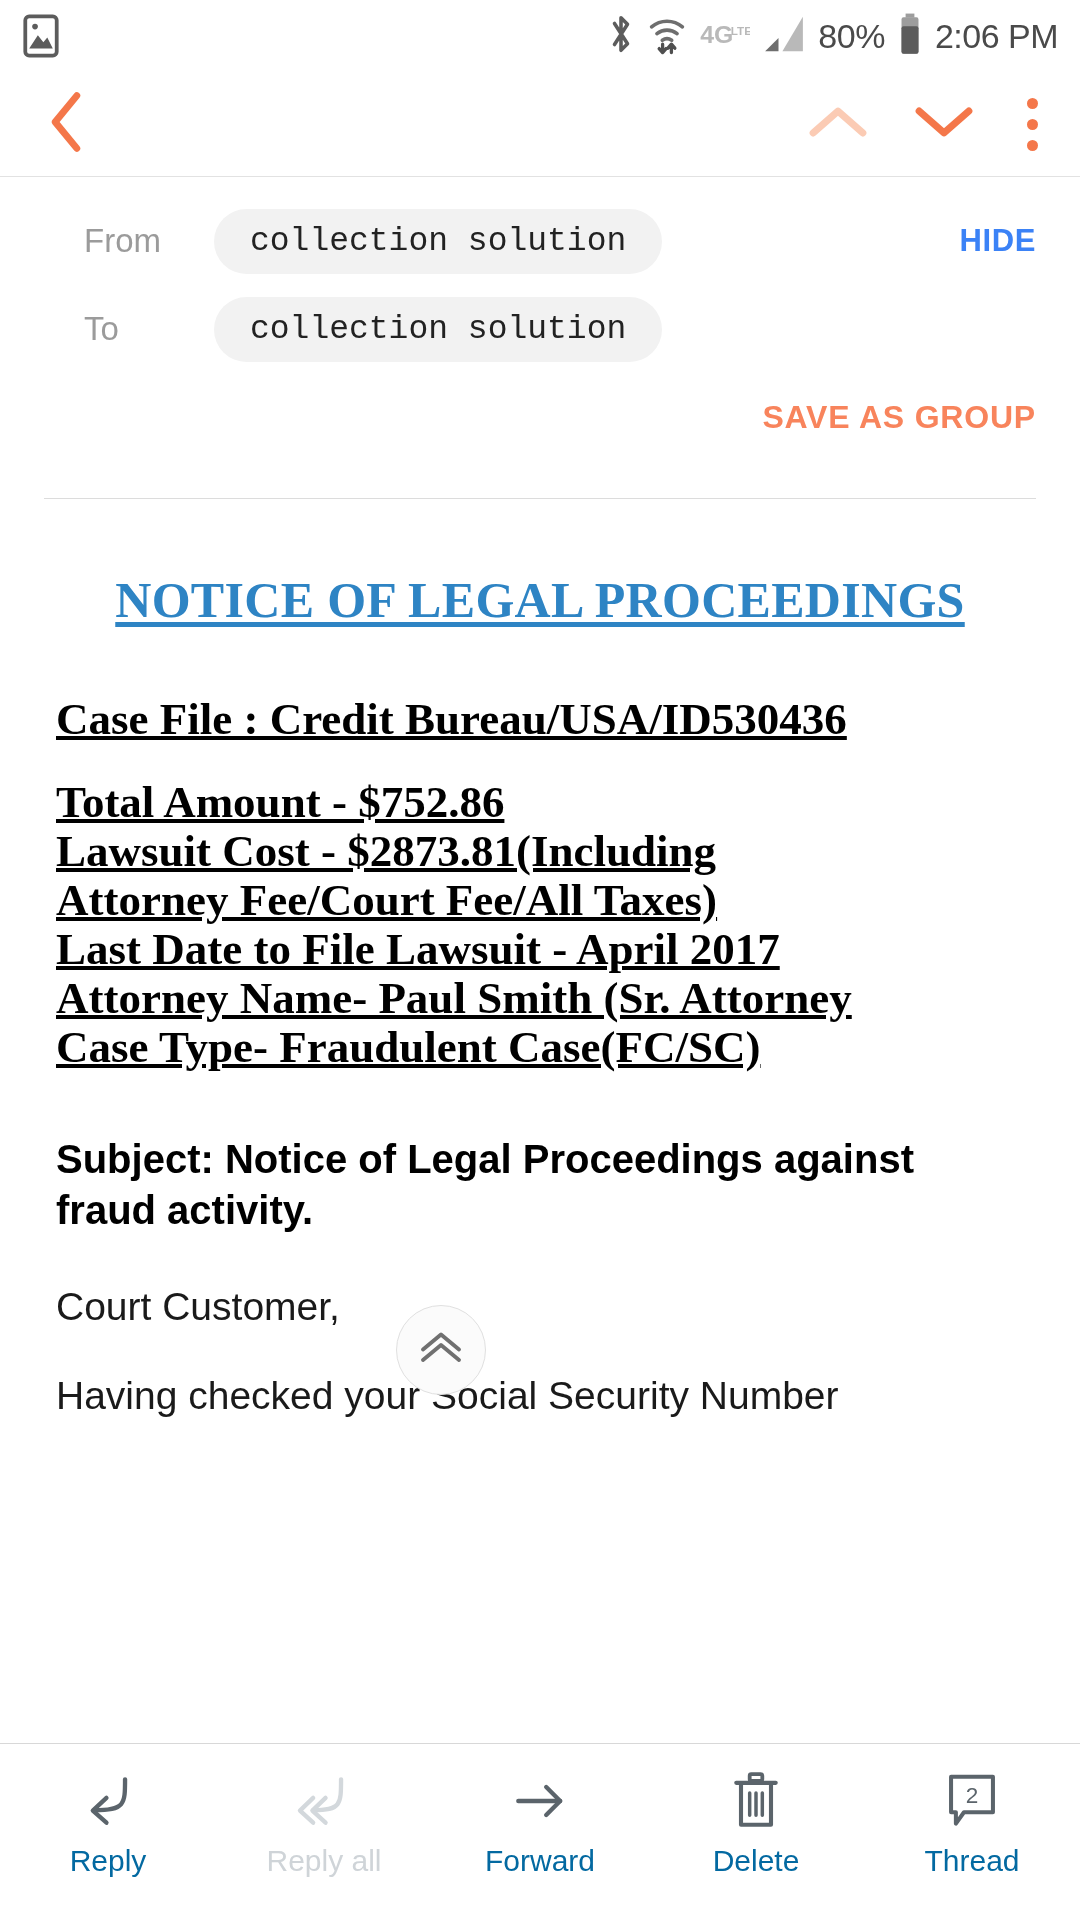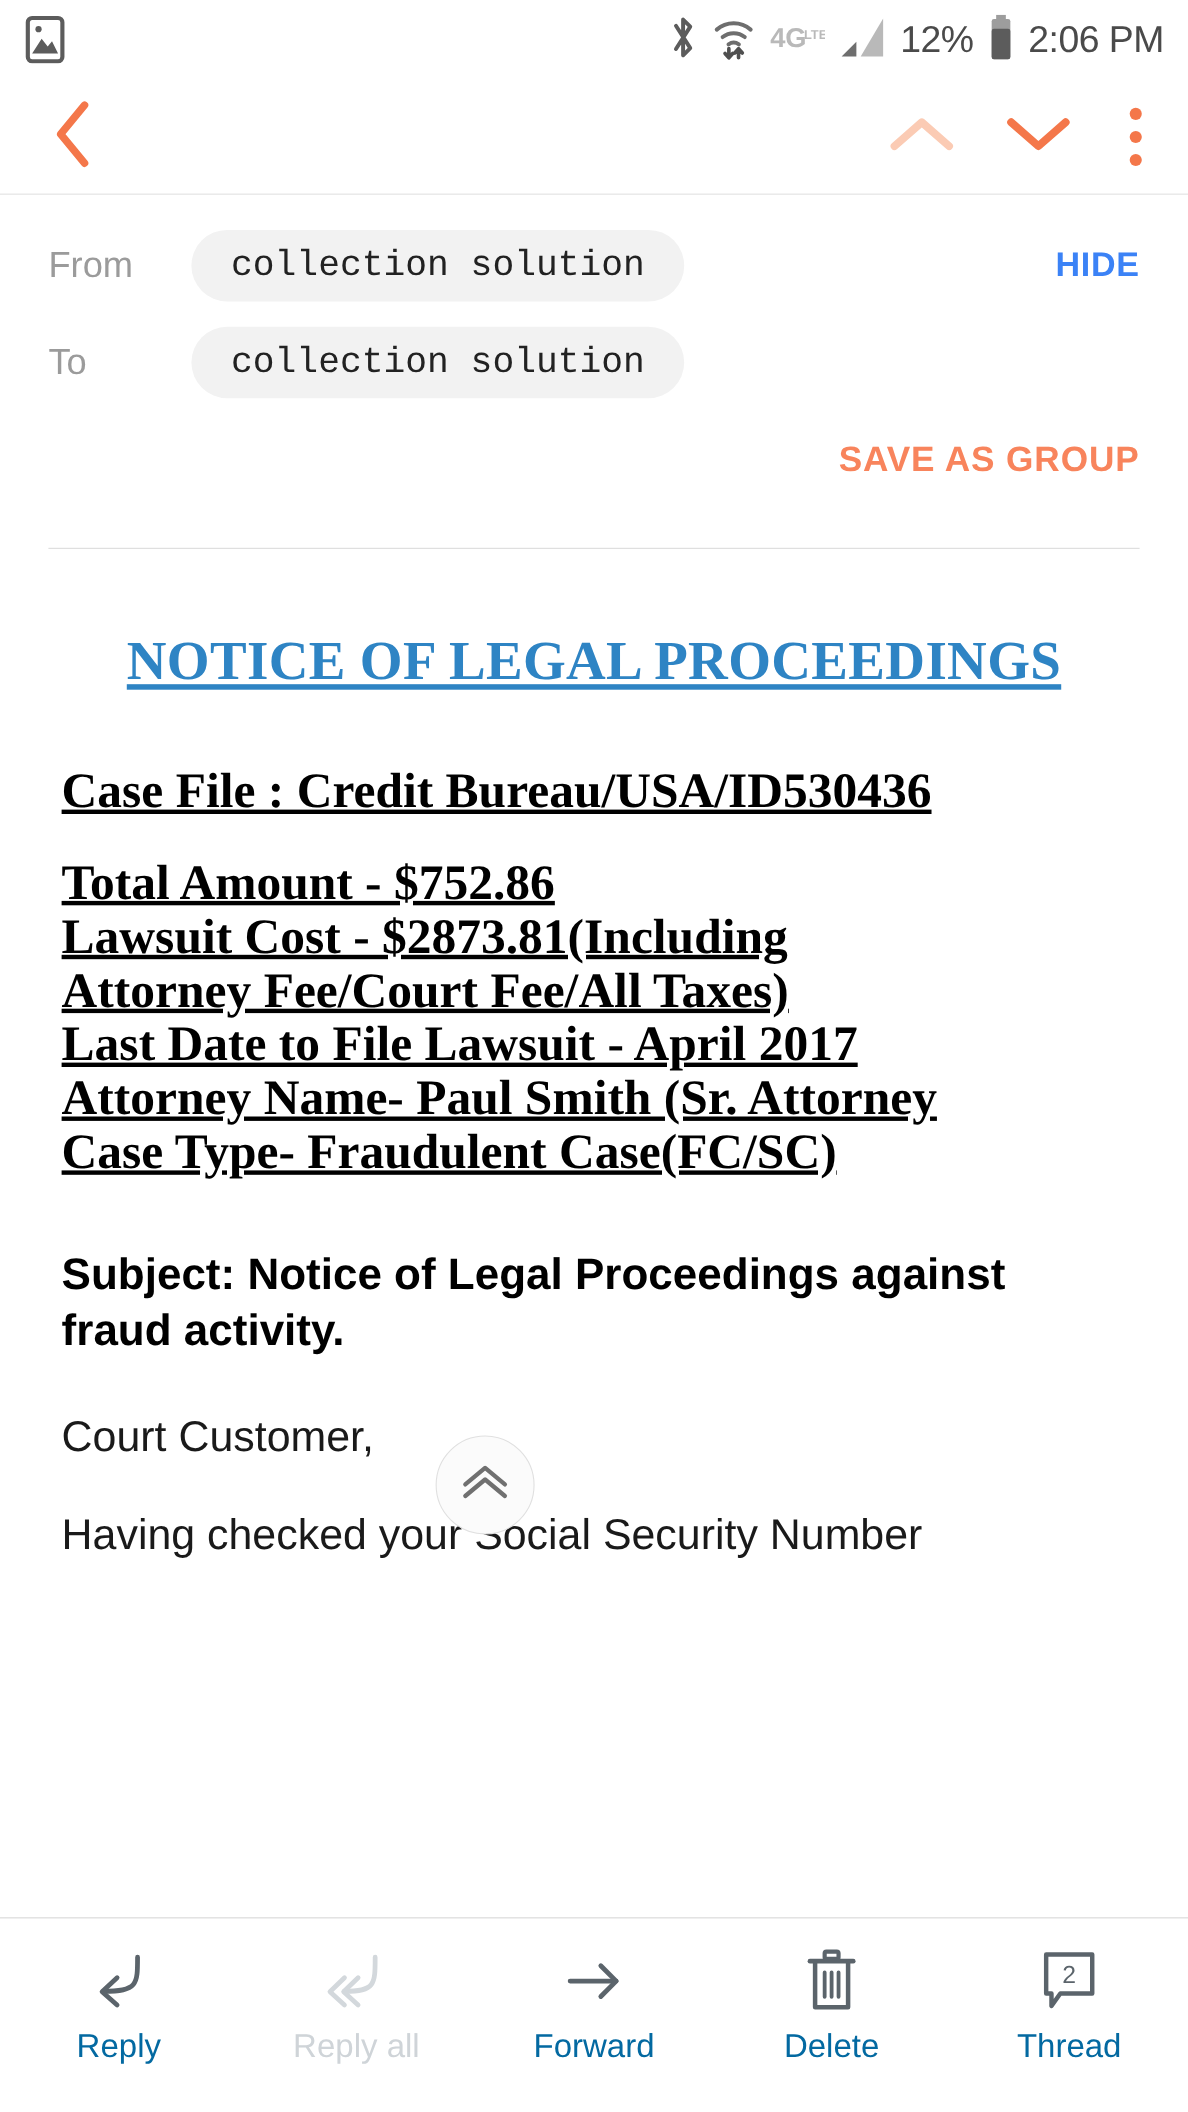--- a/index.html
+++ b/index.html
@@ -76,20 +76,21 @@
 
   
   .recipients {
     padding: 0 44px;
     box-sizing: border-box;
   }
   .rec-row {
     display: flex;
     align-items: center;
     height: 88px;
+    margin-left: 40px;
   }
   .rec-label {
     width: 130px;
     flex: 0 0 130px;
     font-size: 33px;
     color: #9b9b9b;
     font-family: "Liberation Sans", sans-serif;
   }
   .chip {
     background: #f2f2f2;
@@ -271,21 +272,21 @@
         <text x="0" y="19" font-family="Liberation Sans, sans-serif" font-size="17" font-weight="bold" fill="#b9b9b9">4G</text>
         <text x="21" y="14" font-family="Liberation Sans, sans-serif" font-size="8" font-weight="bold" fill="#b9b9b9">LTE</text>
       </svg>
     </span>
     <span>
       <svg width="44" height="42" viewBox="0 0 28 26">
         <path d="M26 2 L26 24 L13 24 Z" fill="#b9b9b9"></path>
         <path d="M10.5 15.5 L10.5 24 L2 24 Z" fill="#6e6e6e"></path>
       </svg>
     </span>
-    <span class="status-batt-pct">12%</span>
+    <span class="status-batt-pct">80%</span>
     <span>
       <svg width="26" height="44" viewBox="0 0 16 28">
         <rect x="5.2" y="1" width="5.6" height="2.6" fill="#9d9d9d"></rect>
         <rect x="2.6" y="3.4" width="10.8" height="23.2" rx="1.3" fill="#9d9d9d"></rect>
         <rect x="2.6" y="9" width="10.8" height="17.6" rx="1.3" fill="#5c5c5c"></rect>
       </svg>
     </span>
     <span class="status-time">2:06 PM</span>
   </div>
 </div>

